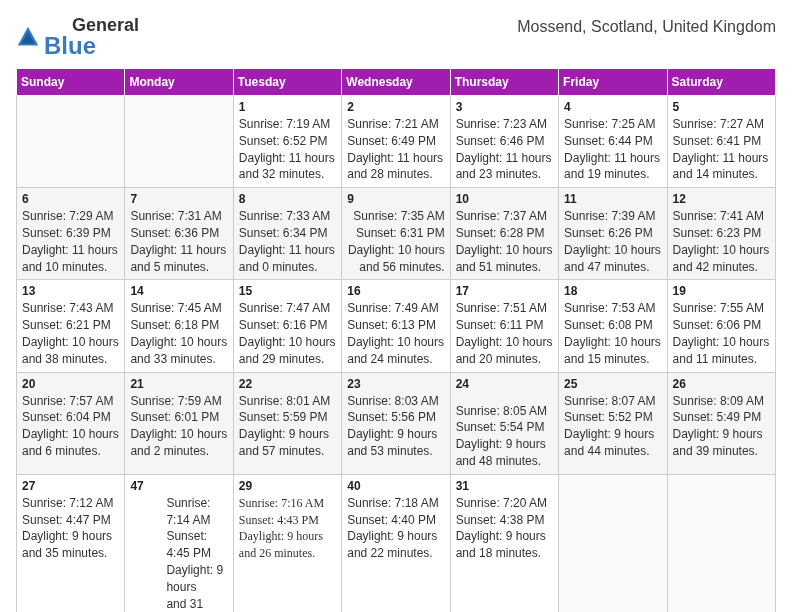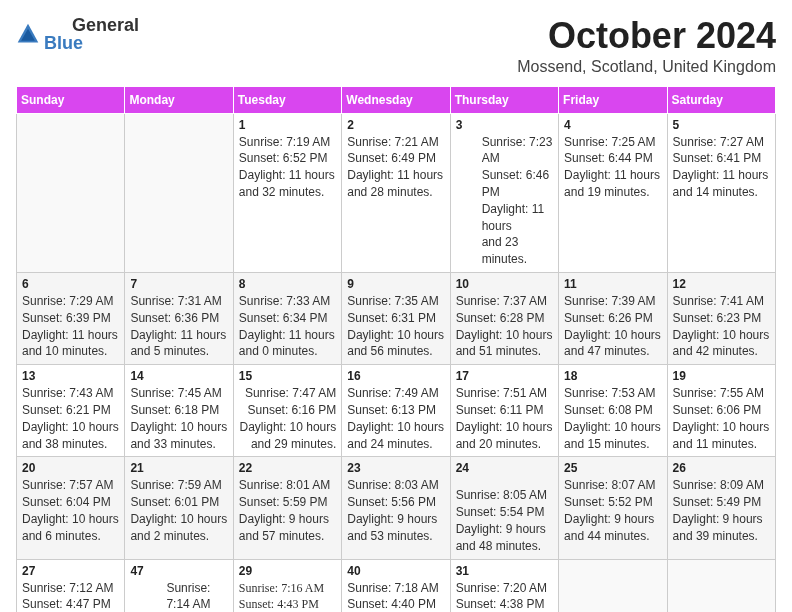--- a/index.html
+++ b/index.html
@@ -22,21 +22,21 @@
       gap: 4px;
     }
     .logo-text-general {
       font-size: 18px;
       font-weight: bold;
       color: #333;
       line-height: 1;
       margin-left: 28px;
     }
     .logo-text-blue {
-      font-size: 18px;
+      font-size: 24px;
       font-weight: bold;
       color: #3a7bbf;
       line-height: 1;
     }
     .logo-icon {
       width: 24px;
       height: 24px;
     }
     .title-block {
       text-align: right;
@@ -51,21 +51,21 @@
       font-size: 16px;
       color: #444;
       margin-top: 2px;
     }
     table {
       width: 100%;
       border-collapse: collapse;
       table-layout: fixed;
     }
     thead tr th {
-      background-color: #d946ef;
+      background-color: #a21caf;
       color: #fff;
       font-size: 12px;
       font-weight: bold;
       padding: 6px 4px;
       text-align: left;
       border: 1px solid #fff;
     }
     tbody tr td {
       border: 1px solid #ccc;
       vertical-align: top;
@@ -101,21 +101,20 @@
     <svg class="logo-icon" viewBox="0 0 28 28" xmlns="http://www.w3.org/2000/svg">
       <polygon points="14,2 26,24 2,24" fill="#3a7bbf"></polygon>
       <polygon points="14,8 22,22 6,22" fill="#1a5a9f"></polygon>
     </svg>
     <div>
       <div class="logo-text-general">General</div>
       <div class="logo-text-blue">Blue</div>
     </div>
   </div>
   <div class="title-block">
-    <div class="month-title">October 2024</div>
     <div class="location-title">Mossend, Scotland, United Kingdom</div>
   </div>
 </div>
 
 <table>
   <thead>
     <tr>
     <th>Sunday</th>
         <th>Monday</th>
         <th>Tuesday</th>
@@ -138,21 +137,21 @@
         </td>
         <td>
           <span class="day-num">2</span>
           <div class="cell-detail" style="white-space: pre-line;">Sunrise: 7:21 AM
 Sunset: 6:49 PM
 Daylight: 11 hours
 and 28 minutes.</div>
         </td>
         <td>
           <span class="day-num">3</span>
-          <div class="cell-detail" style="white-space: pre-line; margin-left: 26px;">Sunrise: 7:23 AM
+          <div class="cell-detail" style="white-space: pre-line;">Sunrise: 7:23 AM
 Sunset: 6:46 PM
 Daylight: 11 hours
 and 23 minutes.</div>
         </td>
         <td>
           <span class="day-num">4</span>
           <div class="cell-detail" style="white-space: pre-line;">Sunrise: 7:25 AM
 Sunset: 6:44 PM
 Daylight: 11 hours
 and 19 minutes.</div>
@@ -182,21 +181,21 @@
         </td>
         <td>
           <span class="day-num">8</span>
           <div class="cell-detail" style="white-space: pre-line;">Sunrise: 7:33 AM
 Sunset: 6:34 PM
 Daylight: 11 hours
 and 0 minutes.</div>
         </td>
         <td>
           <span class="day-num">9</span>
-          <div class="cell-detail" style="white-space: pre-line;">Sunrise: 7:35 AM
+          <div class="cell-detail" style="white-space: pre-line; text-align: right;">Sunrise: 7:35 AM
 Sunset: 6:31 PM
 Daylight: 10 hours
 and 56 minutes.</div>
         </td>
         <td>
           <span class="day-num">10</span>
           <div class="cell-detail" style="white-space: pre-line;">Sunrise: 7:37 AM
 Sunset: 6:28 PM
 Daylight: 10 hours
 and 51 minutes.</div>
@@ -226,21 +225,21 @@
         </td>
         <td>
           <span class="day-num">14</span>
           <div class="cell-detail" style="white-space: pre-line;">Sunrise: 7:45 AM
 Sunset: 6:18 PM
 Daylight: 10 hours
 and 33 minutes.</div>
         </td>
         <td>
           <span class="day-num">15</span>
-          <div class="cell-detail" style="white-space: pre-line; text-align: right;">Sunrise: 7:47 AM
+          <div class="cell-detail" style="white-space: pre-line;">Sunrise: 7:47 AM
 Sunset: 6:16 PM
 Daylight: 10 hours
 and 29 minutes.</div>
         </td>
         <td>
           <span class="day-num">16</span>
           <div class="cell-detail" style="white-space: pre-line;">Sunrise: 7:49 AM
 Sunset: 6:13 PM
 Daylight: 10 hours
 and 24 minutes.</div>

